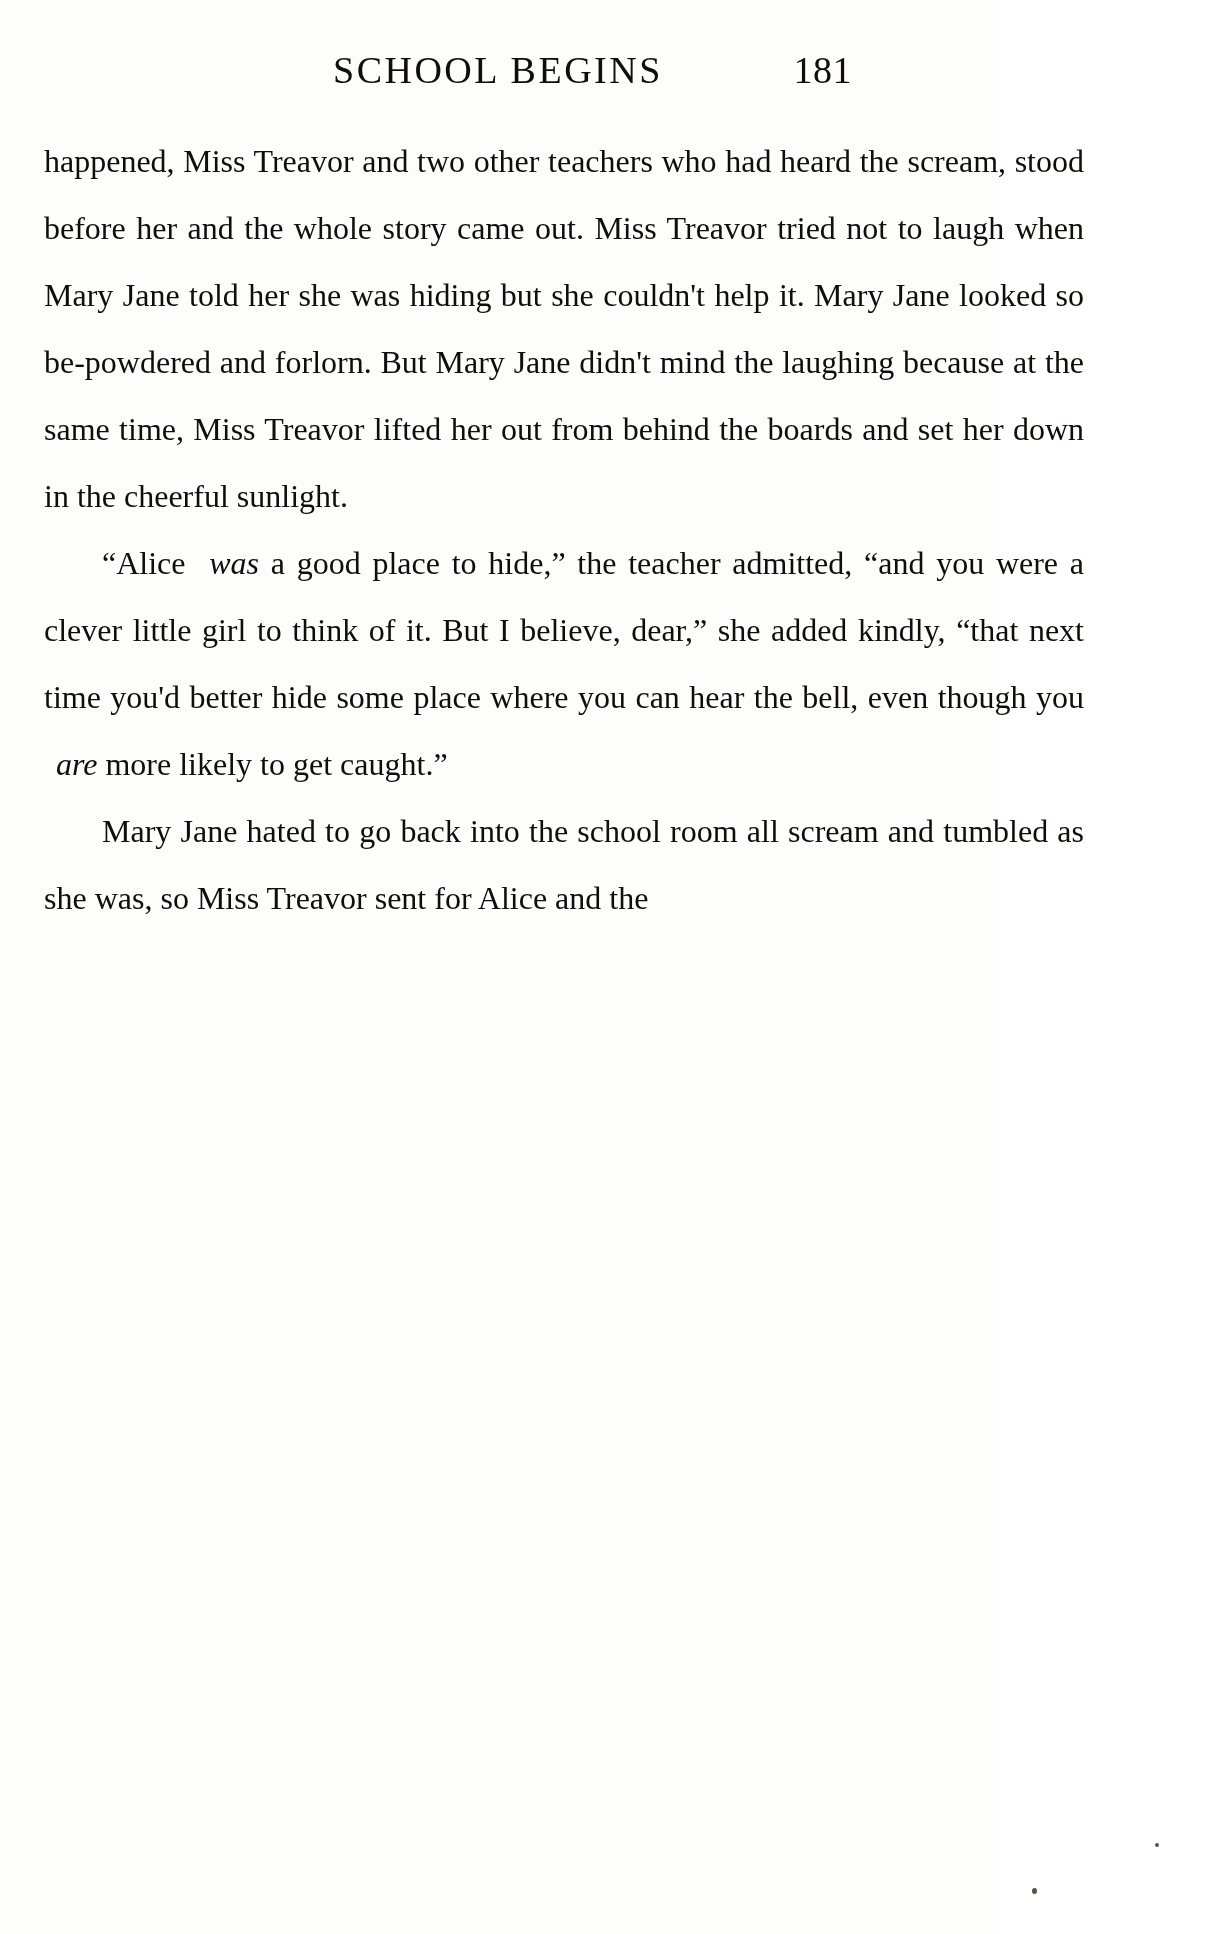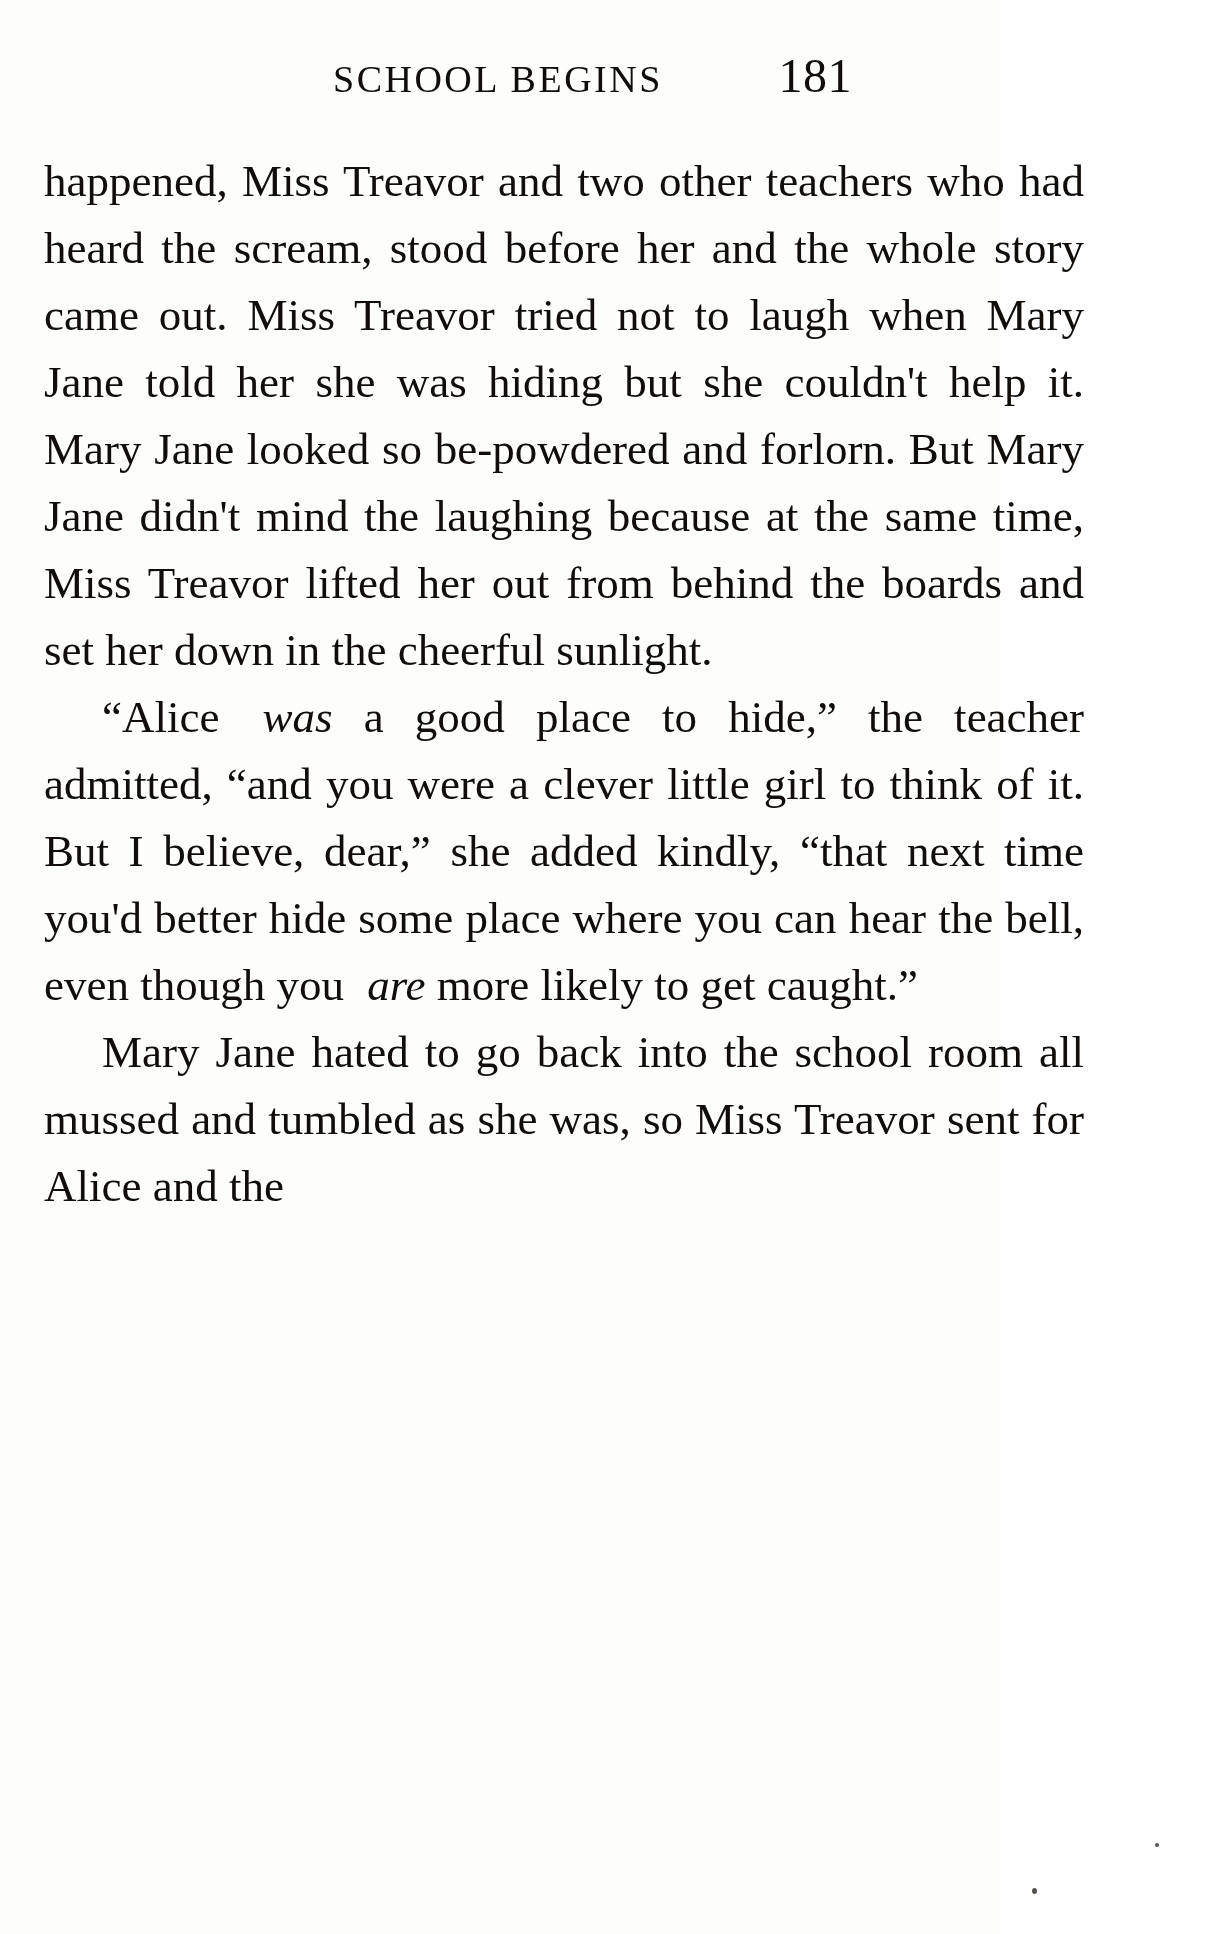--- a/index.html
+++ b/index.html
@@ -33,30 +33,30 @@
     justify-content: space-between;
   }
   .running-head {
     font-size: 38px;
     letter-spacing: 2.5px;
     font-weight: normal;
     white-space: nowrap;
     margin-left: 185px;
   }
   .folio {
-    font-size: 48px;
+    font-size: 38px;
     letter-spacing: 0.5px;
     white-space: nowrap;
   }
   .body-text {
     position: absolute;
-    top: 148px;
+    top: 128px;
     left: 44px;
     width: 1040px;
-    font-size: 45px;
+    font-size: 32px;
     line-height: 67px;
     text-align: justify;
     text-justify: inter-word;
     -webkit-hyphens: none;
     hyphens: none;
   }
   .para {
     margin: 0;
     text-align: justify;
   }
@@ -91,20 +91,20 @@
     <div class="folio">181</div>
   </div>
 
   <div class="body-text">
 
     <p class="para"><span>happened, Miss Treavor and two other teachers who had heard the scream, stood before her and the whole story came out. Miss Treavor tried not to laugh when Mary Jane told her she was hiding but she couldn't help it. Mary Jane looked so be-powdered and forlorn. But Mary Jane didn't mind the laughing because at the same time, Miss Treavor lifted her out from behind the boards and set her down in the cheerful sunlight.</span></p>
 
     <p class="para indent"><span>“Alice </span><em>was</em><span> a good place to hide,” the teacher admitted, “and you were a clever little girl to think of it. But I believe, dear,” she added kindly, “that next time you'd better hide some place where you can hear the bell, even though you </span><em>are</em><span> more likely to get caught.”</span></p>
 
 
-    <p class="para indent"><span>Mary Jane hated to go back into the school room all mussed and tumbled as she was, so Miss Treavor sent for Alice and the</span></p>
+    <p class="para indent"><span>Mary Jane hated to go back into the school room all scream and tumbled as she was, so Miss Treavor sent for Alice and the</span></p>
 
   </div>
 
   <div class="speck s1"></div>
   <div class="speck s2"></div>
 
 </div>
 
 </body></html>

